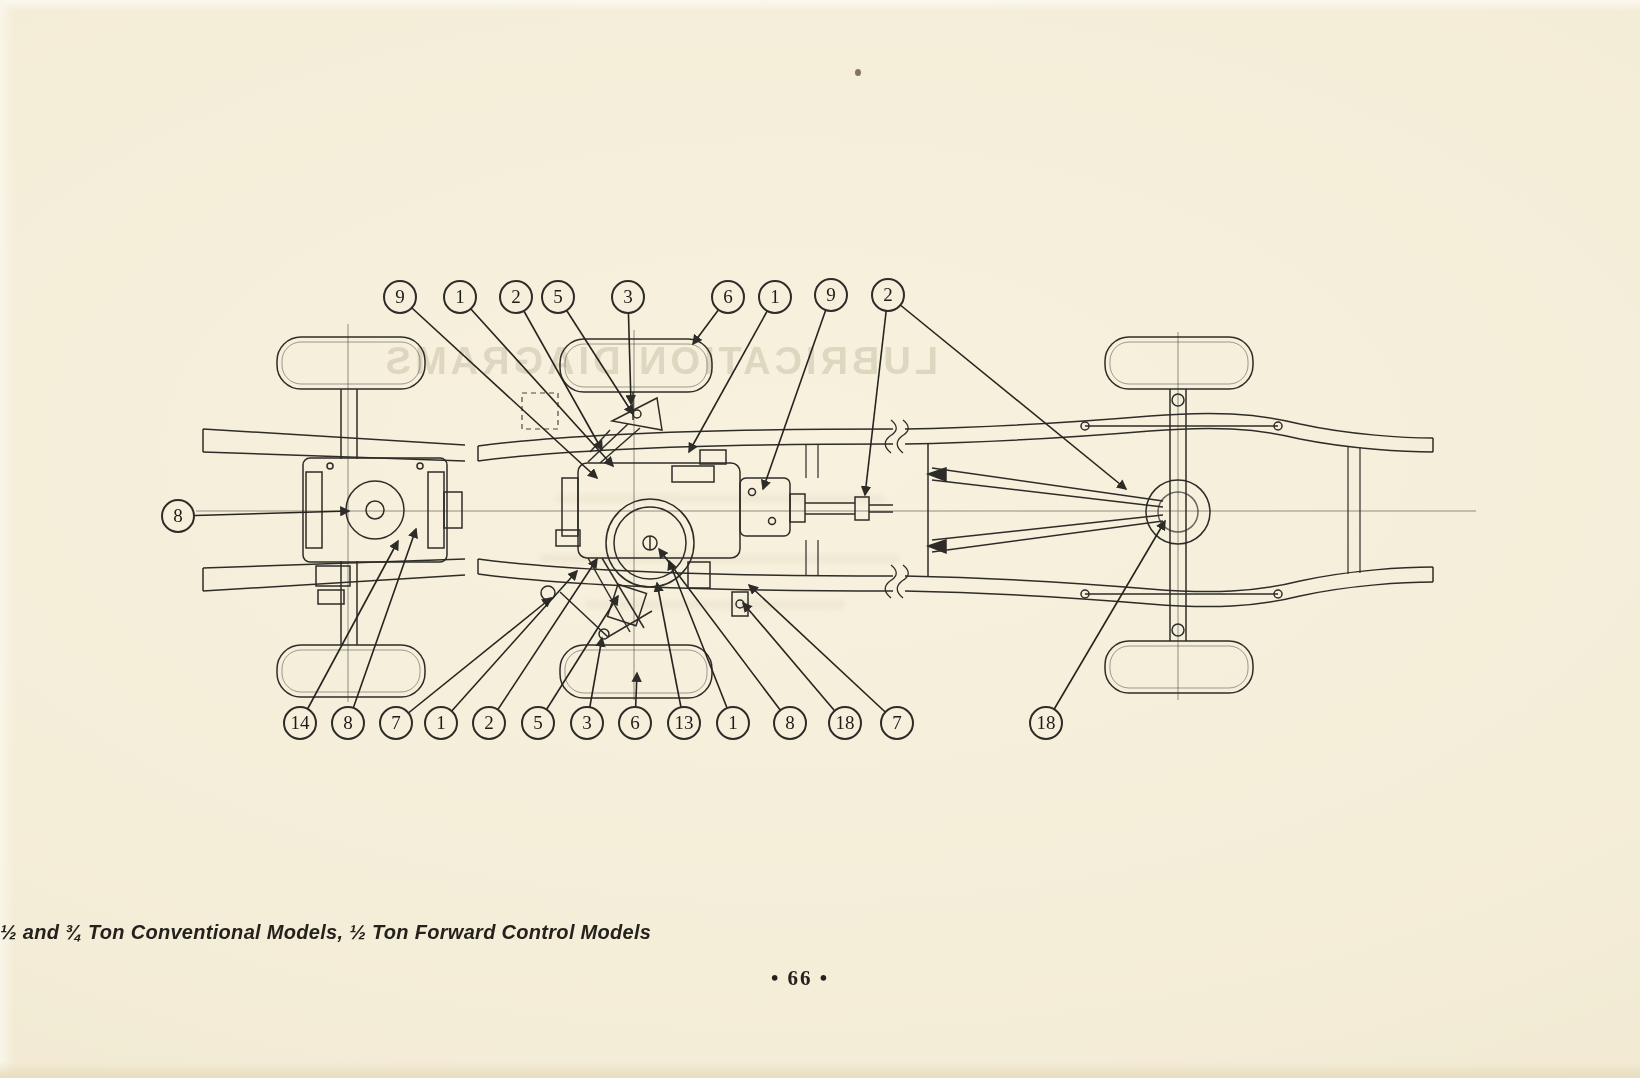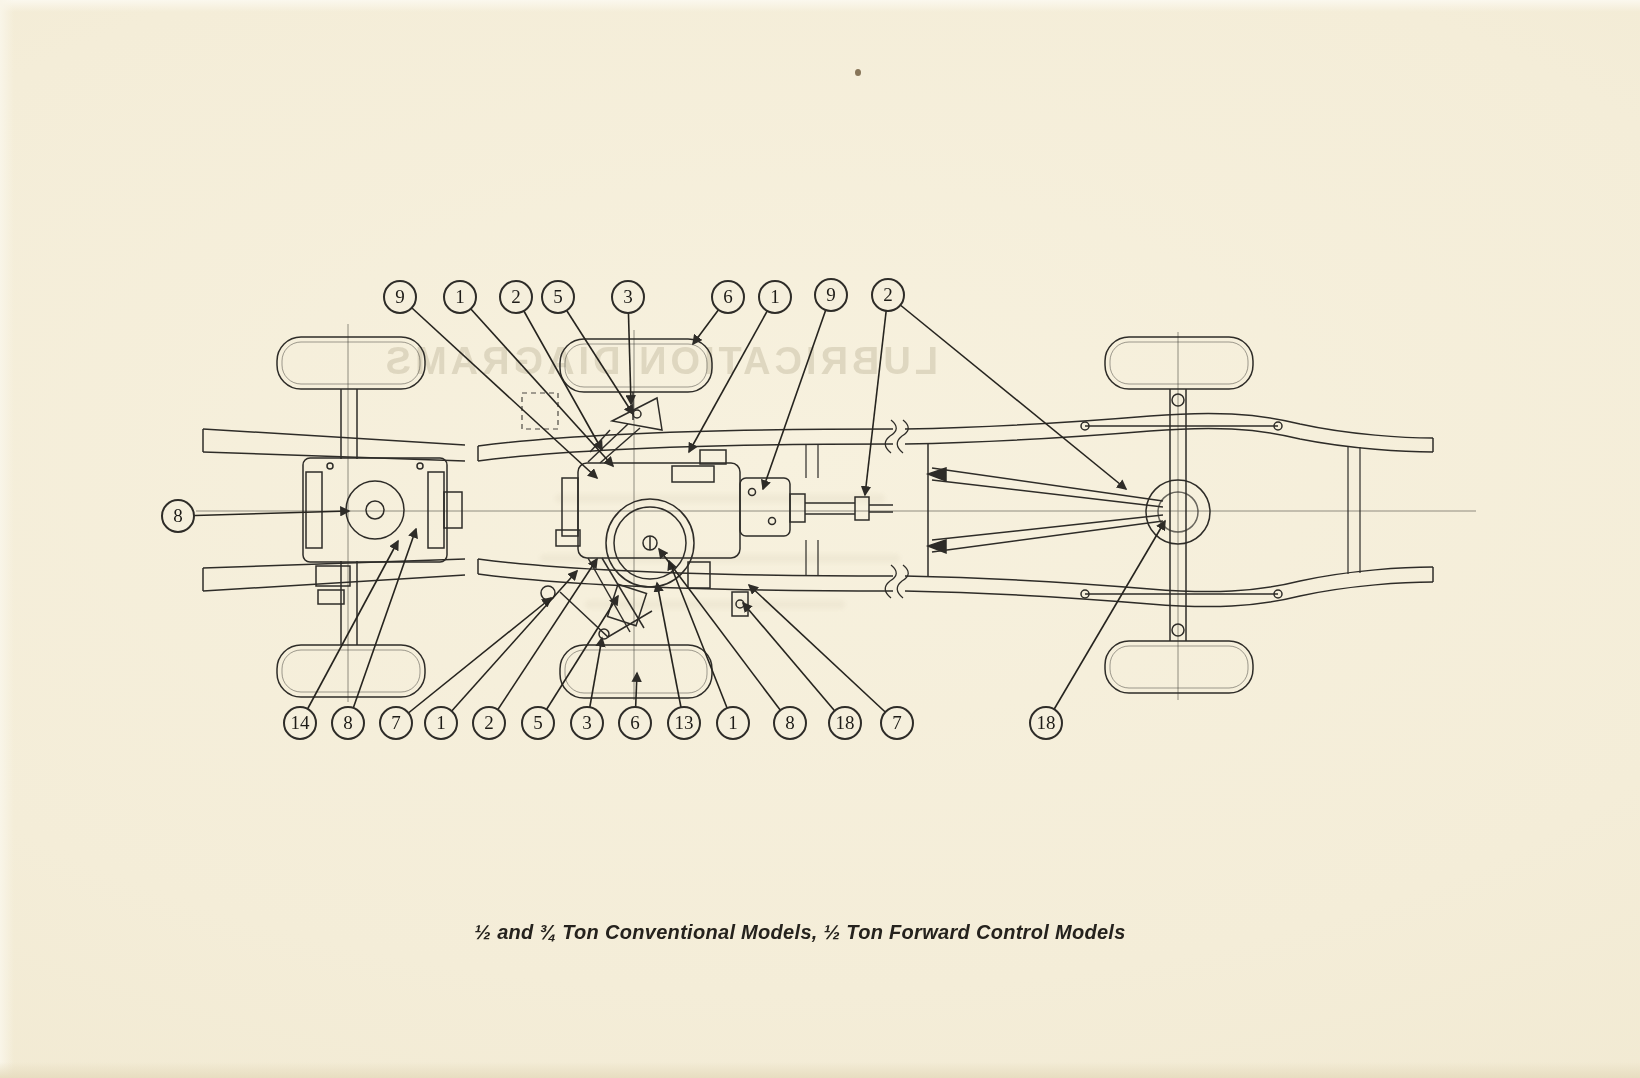--- a/index.html
+++ b/index.html
@@ -22,21 +22,21 @@
     font:400 19px "Liberation Serif",serif;color:#1e1c18;z-index:5;
   }
   .ghost{
     position:absolute;left:468px;top:340px;width:470px;text-align:center;
     transform:scaleX(-1);white-space:nowrap;
     font:700 38px "Liberation Sans",sans-serif;letter-spacing:4px;
     color:rgba(130,115,82,0.20);z-index:1;
   }
   .smudge{position:absolute;background:#8a7c58;opacity:.06;filter:blur(2px);border-radius:4px;z-index:1;}
   .caption{
-    position:absolute;left:0;top:921px;width:1600px;text-align:center;
+    position:absolute;left:0;top:921px;width:1600px;
     font:italic 700 20px "Liberation Sans",sans-serif;color:#25221d;letter-spacing:.3px;z-index:4;
   }
   .page-number{
     position:absolute;left:0;top:966px;width:1600px;text-align:center;
     font:700 21px "Liberation Serif",serif;color:#25221d;letter-spacing:2px;z-index:4;
   }
   .speck{position:absolute;border-radius:50%;background:#6b5638;z-index:3;}
 </style>
 </head>
 <body>
@@ -234,14 +234,15 @@
   <div class="callout" style="left:587px;top:723px">3</div>
   <div class="callout" style="left:635px;top:723px">6</div>
   <div class="callout" style="left:684px;top:723px">13</div>
   <div class="callout" style="left:733px;top:723px">1</div>
   <div class="callout" style="left:790px;top:723px">8</div>
   <div class="callout" style="left:845px;top:723px">18</div>
   <div class="callout" style="left:897px;top:723px">7</div>
   <div class="callout" style="left:1046px;top:723px">18</div>
 
   <div class="caption">½ and ¾ Ton Conventional Models, ½ Ton Forward Control Models</div>
+  <div class="page-number">• 66 •</div>
 
 </div>
 
 </body></html>

